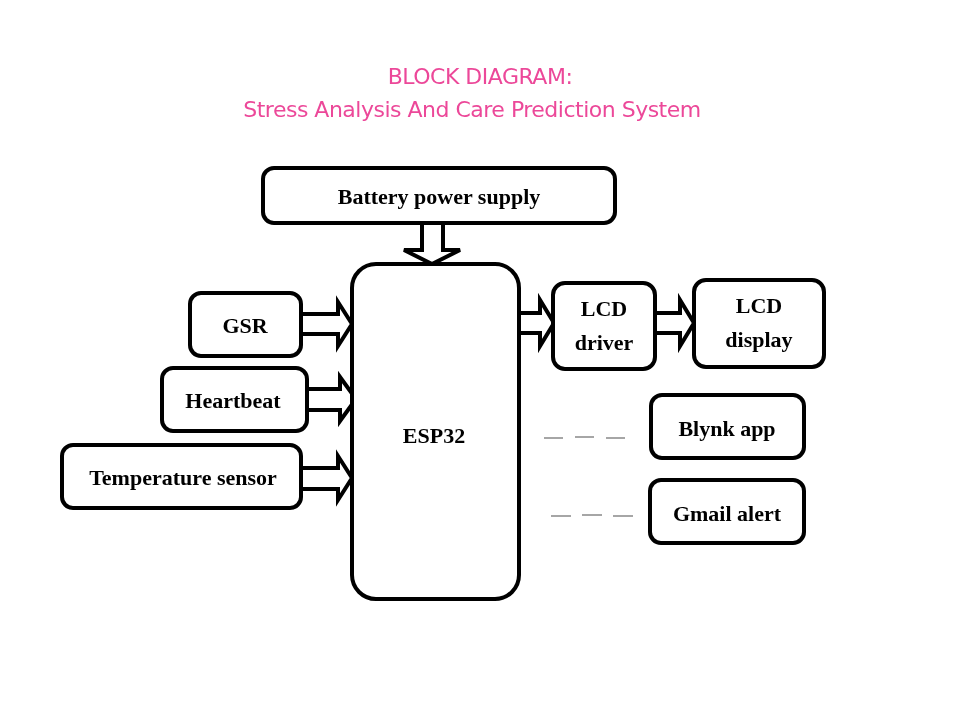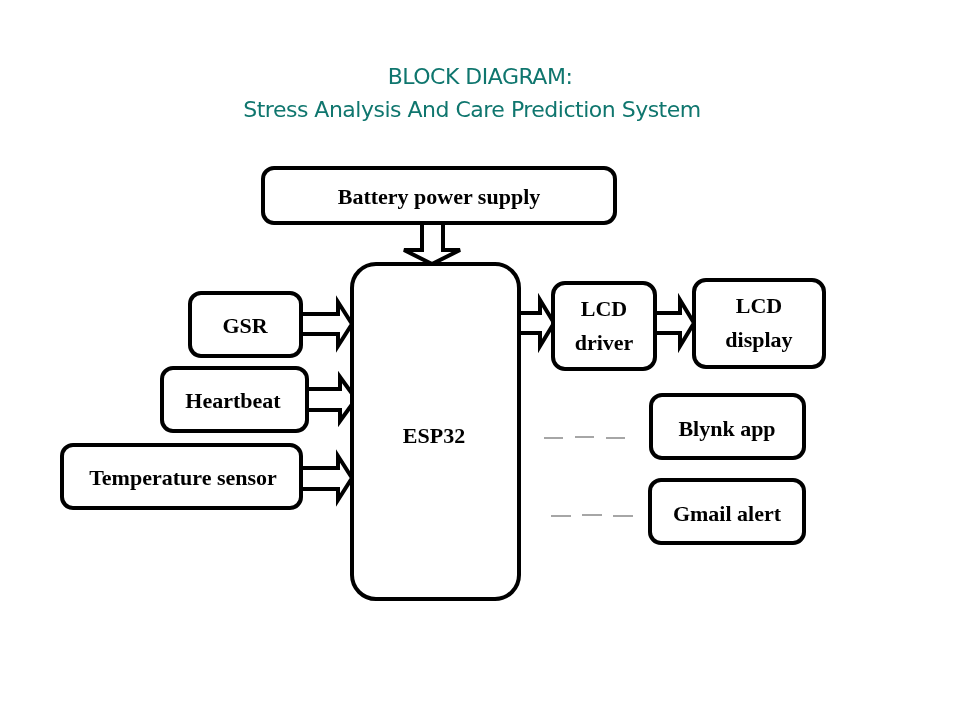--- a/index.html
+++ b/index.html
@@ -1,18 +1,18 @@
 <!DOCTYPE html>
 <html><head>
 <meta charset="utf-8">
 <style>
   html, body { margin: 0; padding: 0; background: #ffffff; }
   body { width: 960px; height: 720px; position: relative; overflow: hidden; }
   .title { position: absolute; left: 0; width: 960px; text-align: center;
-           font-family: "DejaVu Sans", sans-serif; color: #0f766e; letter-spacing: -0.5px; }
+           font-family: "DejaVu Sans", sans-serif; color: #ec4899; letter-spacing: -0.5px; }
   .t1 { top: 64px; font-size: 22px; left: 0; }
   .t2 { top: 97px; font-size: 22px; left: -8px; }
   svg { position: absolute; left: 0; top: 0; }
   .blk { fill: #fff; stroke: #000; stroke-width: 4; }
   .lbl { font-family: "Liberation Serif", serif; font-weight: bold; font-size: 22px; fill: #000; }
   .arrow { fill: #fff; stroke: #000; stroke-width: 4; stroke-linejoin: miter; }
   .dash { stroke: #888; stroke-width: 1.5; }
 </style>
 </head>
 <body>

